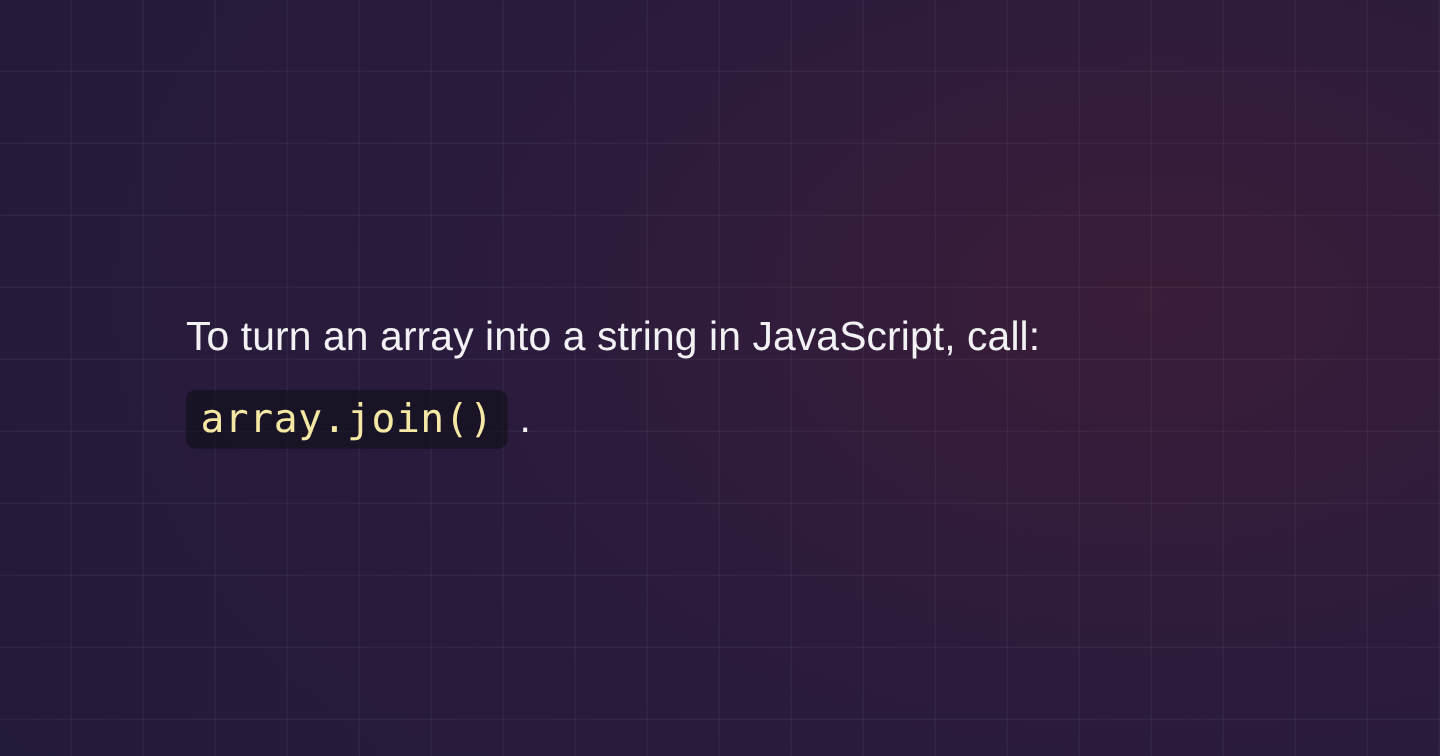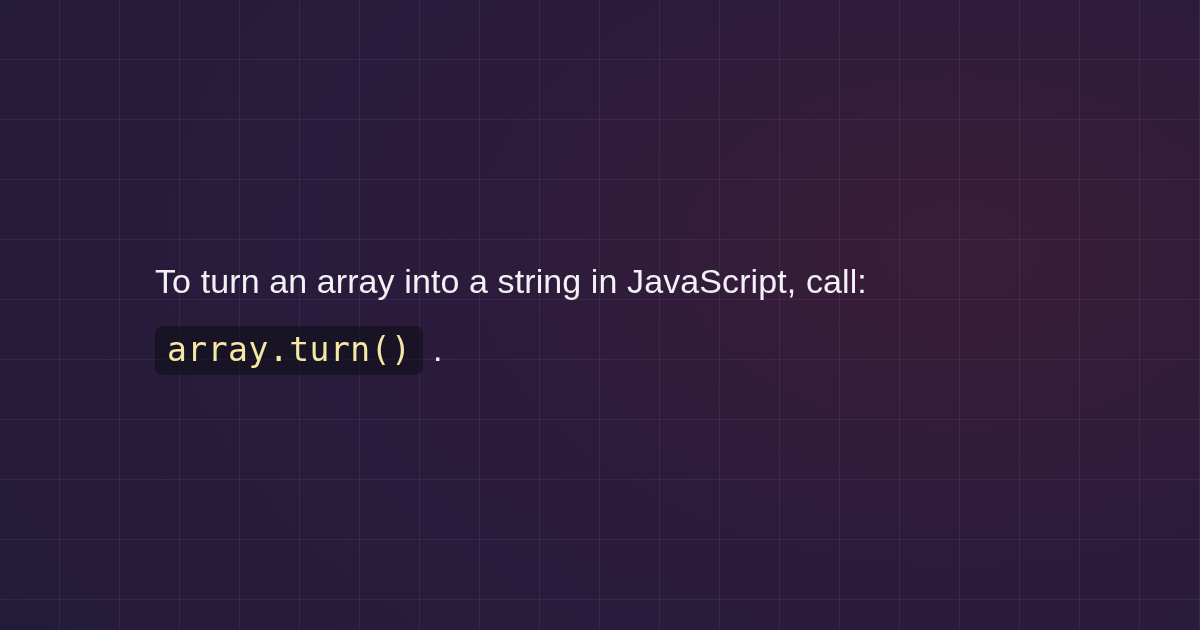--- a/index.html
+++ b/index.html
@@ -50,17 +50,17 @@
     }
   </style>
 </head>
 <body>
 
 <div class="canvas">
   <div class="grid"></div>
   <div class="content">
     <p class="text">
       <span>To turn an array into a string in JavaScript, call: </span>
-      <code class="code">array.turn()</code>
+      <code class="code">array.join()</code>
       <span> .</span>
     </p>
   </div>
 </div>
 
 </body></html>

